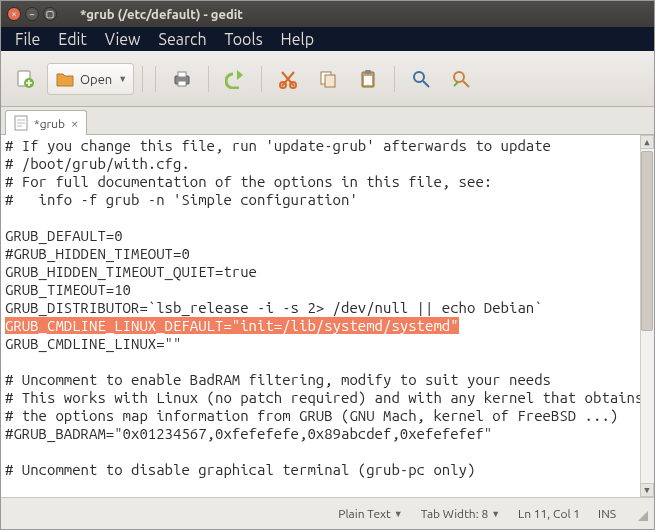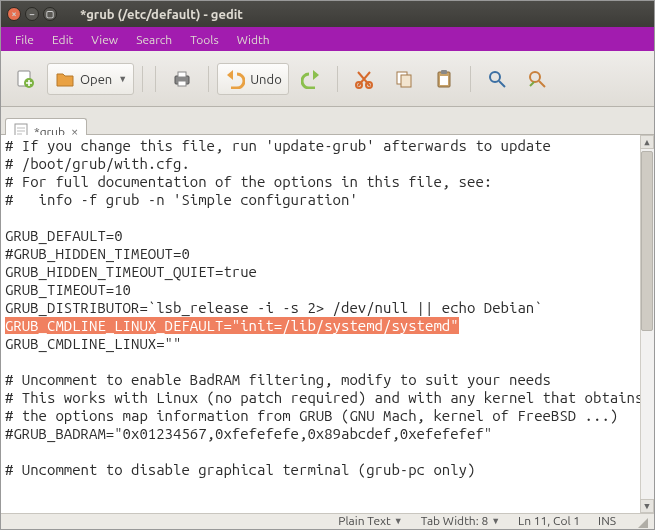--- a/index.html
+++ b/index.html
@@ -32,28 +32,28 @@
   .win-btn {
     width: 14px; height: 14px; border-radius: 7px;
     background: #595853; border: 1px solid #2a2925;
     display:flex;align-items:center;justify-content:center;
     font-size:9px;color:#ccc;line-height:1;
   }
   .win-btn.close { background: #e76f4f; }
   .title-text { margin-left: 17px; }
   
   .menubar {
-    background: #a21caf;
+    background: #0f172a;
     color: #dfdbd2;
     height: 24px;
     display: flex;
     align-items: center;
     padding: 0 6px;
     gap: 2px;
-    font-size: 12px;
+    font-size: 16px;
   }
   .menubar .menu-item {
     padding: 2px 8px;
     border-radius: 3px;
   }
   
   .toolbar {
     background: linear-gradient(#efedea, #e0ddd7);
     border-bottom: 1px solid #b6b3ac;
     height: 56px;
@@ -89,21 +89,21 @@
     border: 1px solid #b6b3ac;
     border-bottom: none;
     border-radius: 3px 3px 0 0;
     padding: 4px 8px;
     display: flex;
     align-items: center;
     gap: 6px;
     font-size: 12px;
     color: #4a4a4a;
     position: relative;
-    top: 9px;
+    top: 1px;
   }
   .tab .doc-icon { width:14px;height:16px; }
   .tab .close { color:#777; font-size:13px; }
   
   .editor {
     flex: 1;
     background: #fff;
     font-family: "Ubuntu Mono","DejaVu Sans Mono","Liberation Mono",monospace;
     font-size: 15px;
     line-height: 18px;
@@ -128,25 +128,25 @@
     font-size:9px;color:#666;background:#e7e5e0;border:1px solid #c9c6bf;
   }
   .editor .scroll-up{top:0}
   .editor .scroll-down{bottom:0}
   .editor .scroll-thumb{
     position:absolute;right:1px;top:16px;width:12px;height:180px;
     background:#cfcbc3;border:1px solid #b6b3ac;border-radius:2px;
   }
   
   .statusbar {
-    height: 16px;
+    height: 32px;
     background: #eceae5;
     border-top: 1px solid #c9c6bf;
     display: flex;
-    align-items: flex-start;
+    align-items: center;
     font-size: 12px;
     color: #4a4a4a;
     padding: 0 6px;
     gap: 10px;
   }
   .statusbar .spacer { flex:1; }
   .statusbar .cell { display:flex;align-items:center;gap:3px; padding:0 4px; }
   .statusbar .cell .caret{font-size:9px;color:#666;}
   .statusbar .resize {
     width:14px;height:14px;position:relative;margin-left:4px;
@@ -167,21 +167,21 @@
   </div>
   <div class="title-text">*grub (/etc/default) - gedit</div>
 </div>
 
 <div class="menubar">
   <div class="menu-item">File</div>
   <div class="menu-item">Edit</div>
   <div class="menu-item">View</div>
   <div class="menu-item">Search</div>
   <div class="menu-item">Tools</div>
-  <div class="menu-item">Width</div>
+  <div class="menu-item">Help</div>
 </div>
 
 <div class="toolbar">
   <div class="tbtn">
     <span class="ticon">
       <svg viewBox="0 0 20 20">
           <rect x="3" y="2" width="12" height="15" rx="1" fill="#fff" stroke="#8a8a8a"></rect>
           <circle cx="14" cy="14" r="5" fill="#7cb342"></circle>
           <path d="M14 11v6M11 14h6" stroke="#fff" stroke-width="1.6"></path>
         </svg>
@@ -201,29 +201,20 @@
   <div class="tbtn">
     <span class="ticon">
       <svg viewBox="0 0 20 20">
           <rect x="3" y="7" width="14" height="8" rx="1" fill="#888" stroke="#555"></rect>
           <rect x="6" y="3" width="8" height="5" fill="#fff" stroke="#888"></rect>
           <rect x="6" y="12" width="8" height="5" fill="#fff" stroke="#888"></rect>
         </svg>
     </span>
   </div>
   <div class="tsep"></div>
-  <div class="tbtn labeled">
-    <span class="ticon">
-      <svg viewBox="0 0 20 20">
-          <path d="M12 5a7 7 0 0 1 0 14H6" fill="none" stroke="#e9a143" stroke-width="3"></path>
-          <path d="M8 1L2 6l6 5z" fill="#e9a143"></path>
-        </svg>
-    </span>
-    <span>Undo</span>
-  </div>
   <div class="tbtn">
     <span class="ticon">
       <svg viewBox="0 0 20 20">
           <path d="M8 5a7 7 0 0 0 0 14h6" fill="none" stroke="#8bbf4d" stroke-width="3"></path>
           <path d="M12 1l6 5-6 5z" fill="#8bbf4d"></path>
         </svg>
     </span>
   </div>
   <div class="tsep"></div>
   <div class="tbtn">

